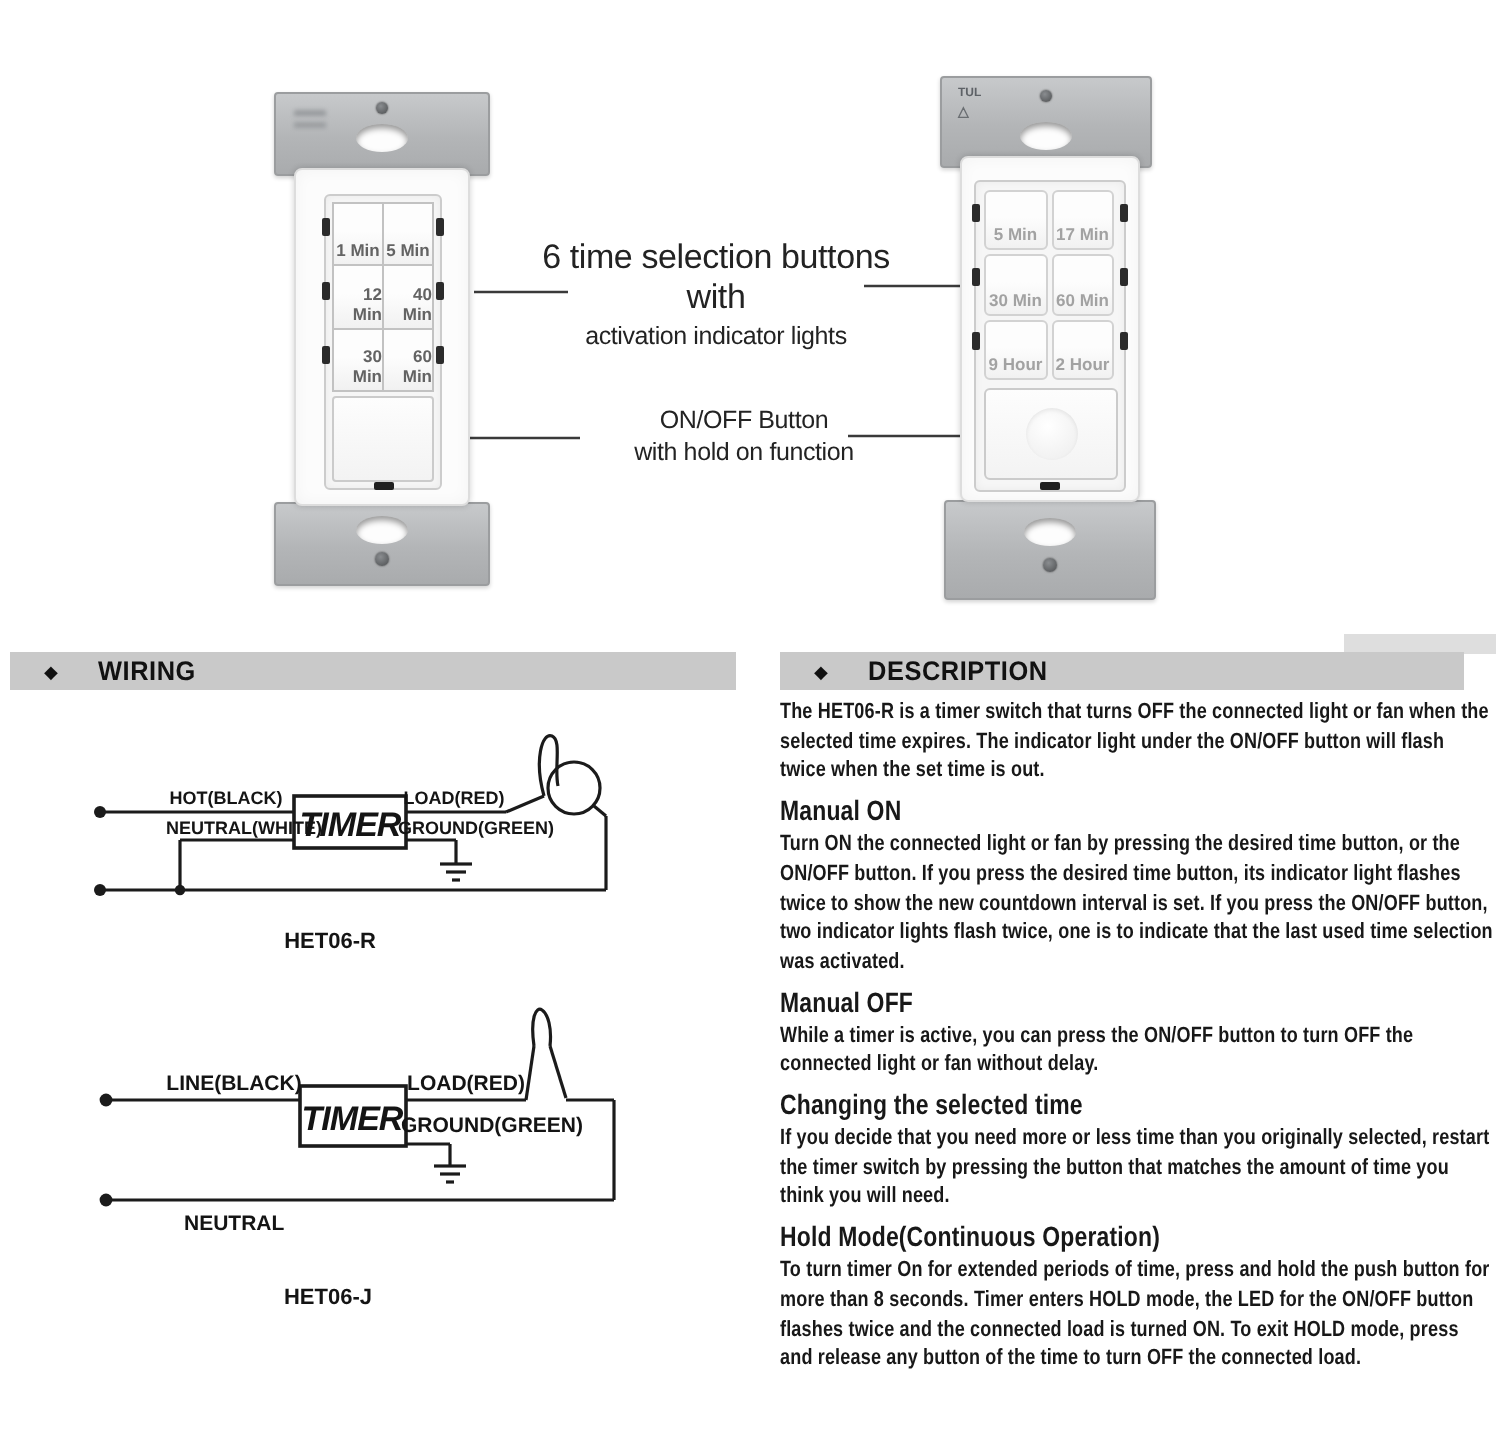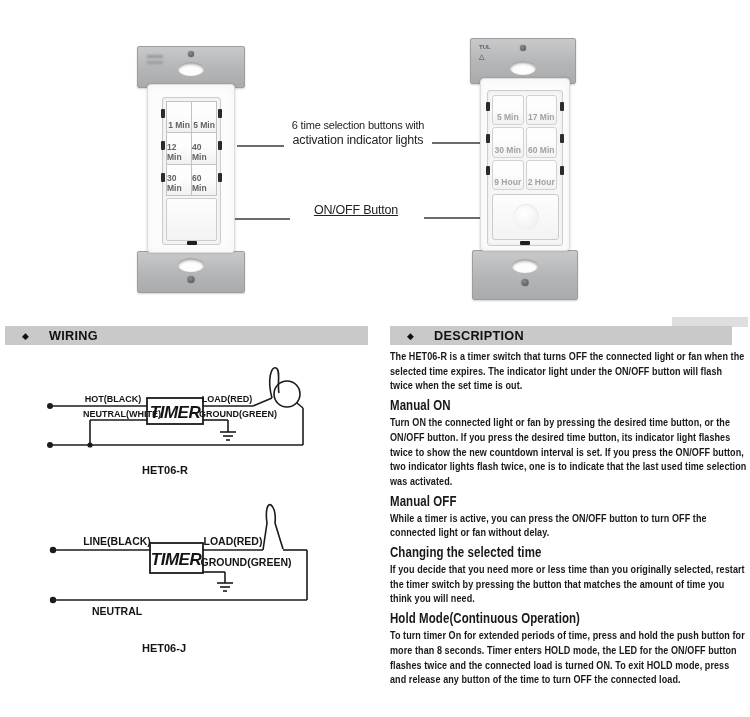--- a/index.html
+++ b/index.html
@@ -37,21 +37,21 @@
   .bmark .tri{display:block;font-size:7px;color:#6a6e72;}
   .smudge{position:absolute;left:9px;top:8px;width:16px;height:12px;
           background:linear-gradient(180deg,rgba(120,124,128,.55) 0 3px,transparent 3px 6px,rgba(120,124,128,.45) 6px 9px,transparent 9px);
           filter:blur(1px);border-radius:1px;}
 
   
   .pa{left:137px;top:46px;width:108px;height:246px;}
   .pa .bracket.top{left:0;top:0;width:106px;height:40px;}
   .pa .bracket.top .hole-screw{top:4px;width:6px;height:6px;}
   .pa .bracket.top .hole-oval{top:15px;}
-  .pa .plate{left:10px;top:38px;width:86px;height:167px;}
+  .pa .plate{left:10px;top:38px;width:86px;height:167px;text-align:right;}
   .pa .panel{left:14px;top:12px;width:57px;height:146px;}
   .pa .grid{left:3px;top:3px;width:49px;height:93px;}
   .pa .onoff{left:3px;top:100px;width:49px;height:41px;}
   .pa .led{top:143px;}
   .pa .bracket.bottom{left:0;top:205px;width:106px;height:40px;}
   .pa .bracket.bottom .hole-oval{top:6px;}
   .pa .bracket.bottom .hole-screw{top:24px;}
 
   
   .pb{left:468px;top:38px;width:110px;height:266px;}
@@ -66,24 +66,24 @@
   .pb .bracket.bottom{left:4px;top:212px;width:104px;height:48px;}
   .pb .bracket.bottom .hole-oval{top:8px;}
   .pb .bracket.bottom .hole-screw{top:28px;}
 
   .mark.m1{top:11px}.mark.m2{top:43px}.mark.m3{top:75px}
   .mark.ml{left:-2px}.mark.mr{right:-2px}
 
   
   .callout-lines{position:absolute;left:0;top:0;width:750px;height:320px;pointer-events:none;}
   .annot{position:absolute;text-align:center;color:#232323;font-weight:500;}
-  .annot .l1{font-size:11px;}
+  .annot .l1{font-size:17px;}
   .annot .l2{font-size:12.5px;margin-top:2px;}
   .a1{left:262px;top:119px;width:192px;letter-spacing:-.2px;}
-  .a2{left:272px;top:203px;width:168px;letter-spacing:-.2px;text-decoration:underline;}
+  .a2{left:288px;top:203px;width:168px;letter-spacing:-.2px;}
 
   
   .secbar{position:absolute;height:19px;background:#c9c9c9;display:flex;align-items:center;}
   .secbar .diamond{font-size:9px;margin-left:17px;color:#111;}
   .secbar .sectitle{font-size:13.5px;font-weight:bold;letter-spacing:.3px;margin-left:20px;color:#111;
                     transform:scaleX(.94);transform-origin:left center;}
   .wiringbar{left:5px;top:326px;width:363px;}
   .descbar{left:390px;top:326px;width:342px;}
   .step-artifact{position:absolute;left:672px;top:317px;width:76px;height:10px;background:#dedede;}
 
@@ -207,20 +207,21 @@
       <line x1="424" y1="218" x2="496" y2="218"></line>
     </g>
   </svg>
 
   <div class="annot a1">
     <div class="l1">6 time selection buttons with</div>
     <div class="l2">activation indicator lights</div>
   </div>
   <div class="annot a2">
     <div class="l1" style="font-size:12.5px">ON/OFF Button</div>
+    <div class="l2">with hold on function</div>
   </div>
 
   <div class="secbar wiringbar">
     <span class="diamond">◆</span>
     <span class="sectitle">WIRING</span>
   </div>
 
   <svg class="diag d1" viewBox="0 0 320 120">
     <g stroke="#1b1b1b" stroke-width="1.6" fill="none">
       <line x1="25" y1="46" x2="122" y2="46"></line>

